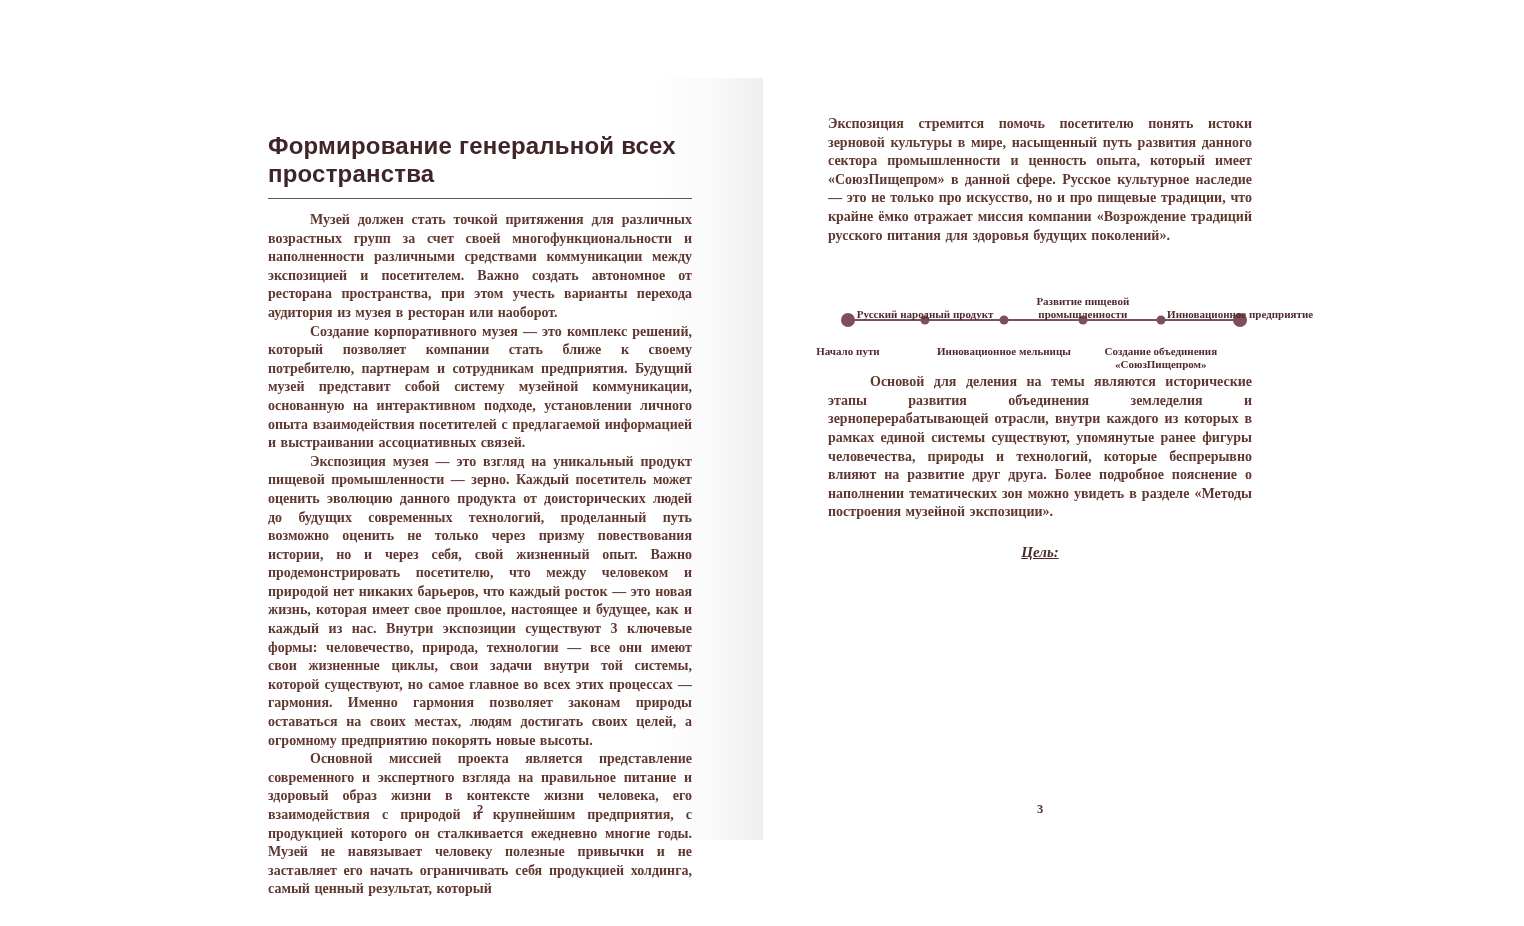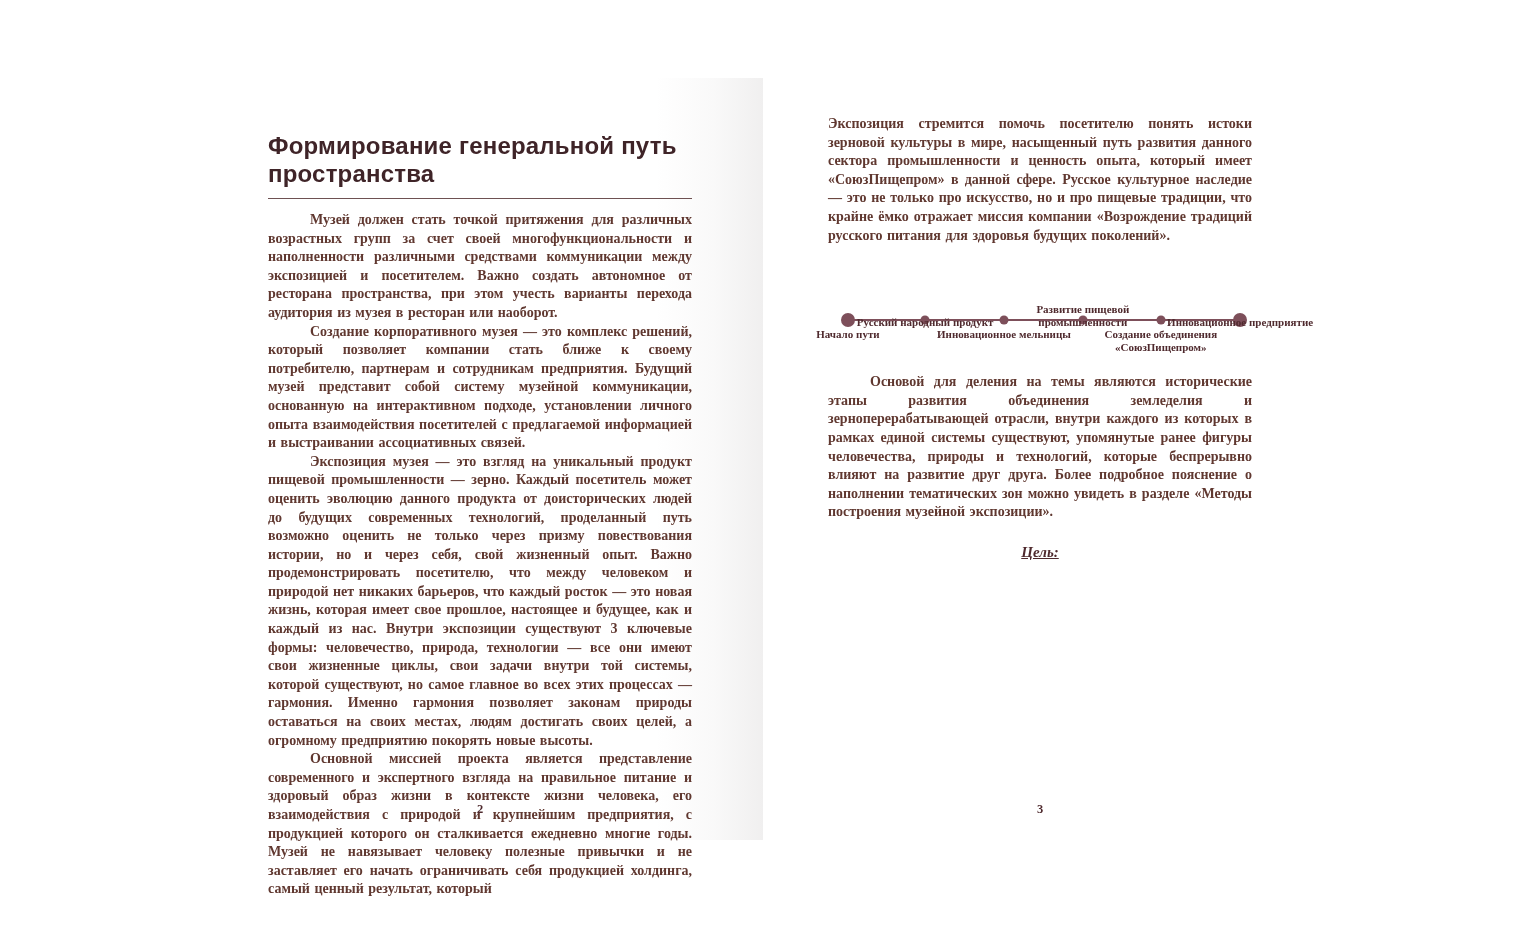--- a/index.html
+++ b/index.html
@@ -48,42 +48,42 @@
     position:absolute; left:0; top:33px; transform:translate(-50%,-50%);
     background:#7d4f5a; border-radius:50%;
   }
   .tl-item.small .tl-dot { width:9px;  height:9px;  }
   .tl-item.large .tl-dot { width:14px; height:14px; }
   .tl-label {
     position:absolute; left:0; transform:translateX(-50%);
     width:158px; text-align:center;
     font-size:11px; line-height:13px; font-weight:700; color:#4f2a2e;
   }
-  .tl-item.above .tl-label { bottom:24px; }
-  .tl-item.below .tl-label { top:41px; }
+  .tl-item.above .tl-label { bottom:32px; }
+  .tl-item.below .tl-label { top:58px; }
 
   .goal-heading {
     font-size:15px; font-weight:700; font-style:italic;
     color:#4f2a2e; text-align:center; margin:22px 0 9px 0;text-decoration:underline;
   }
 
   .page-num {
     position:absolute; top:802px; width:424px; text-align:center;
     font-size:12.5px; font-weight:600; color:#4f2a2e;
   }
   .page-num-left  { left:268px; }
   .page-num-right { left:828px; }
 </style>
 </head>
 <body>
 
 <div class="gutter-shadow"></div>
 
 <div class="page-content left-content">
-  <h1 class="doc-title">Формирование генеральной путь пространства</h1>
+  <h1 class="doc-title">Формирование генеральной всех пространства</h1>
   <hr class="title-rule">
   <div class="body-text">
 
       <p>Музей должен стать точкой притяжения для различных возрастных групп за счет своей многофункциональности и наполненности различными средствами коммуникации между экспозицией и посетителем. Важно создать автономное от ресторана пространства, при этом учесть варианты перехода аудитория из музея в ресторан или наоборот.</p>
 
       <p>Создание корпоративного музея — это комплекс решений, который позволяет компании стать ближе к своему потребителю, партнерам и сотрудникам предприятия. Будущий музей представит собой систему музейной коммуникации, основанную на интерактивном подходе, установлении личного опыта взаимодействия посетителей с предлагаемой информацией и выстраивании ассоциативных связей.</p>
 
       <p>Экспозиция музея — это взгляд на уникальный продукт пищевой промышленности — зерно. Каждый посетитель может оценить эволюцию данного продукта от доисторических людей до будущих современных технологий, проделанный путь возможно оценить не только через призму повествования истории, но и через себя, свой жизненный опыт. Важно продемонстрировать посетителю, что между человеком и природой нет никаких барьеров, что каждый росток — это новая жизнь, которая имеет свое прошлое, настоящее и будущее, как и каждый из нас. Внутри экспозиции существуют 3 ключевые формы: человечество, природа, технологии — все они имеют свои жизненные циклы, свои задачи внутри той системы, которой существуют, но самое главное во всех этих процессах — гармония. Именно гармония позволяет законам природы оставаться на своих местах, людям достигать своих целей, а огромному предприятию покорять новые высоты.</p>
 
       <p>Основной миссией проекта является представление современного и экспертного взгляда на правильное питание и здоровый образ жизни в контексте жизни человека, его взаимодействия с природой и крупнейшим предприятия, с продукцией которого он сталкивается ежедневно многие годы. Музей не навязывает человеку полезные привычки и не заставляет его начать ограничивать себя продукцией холдинга, самый ценный результат, который</p>

